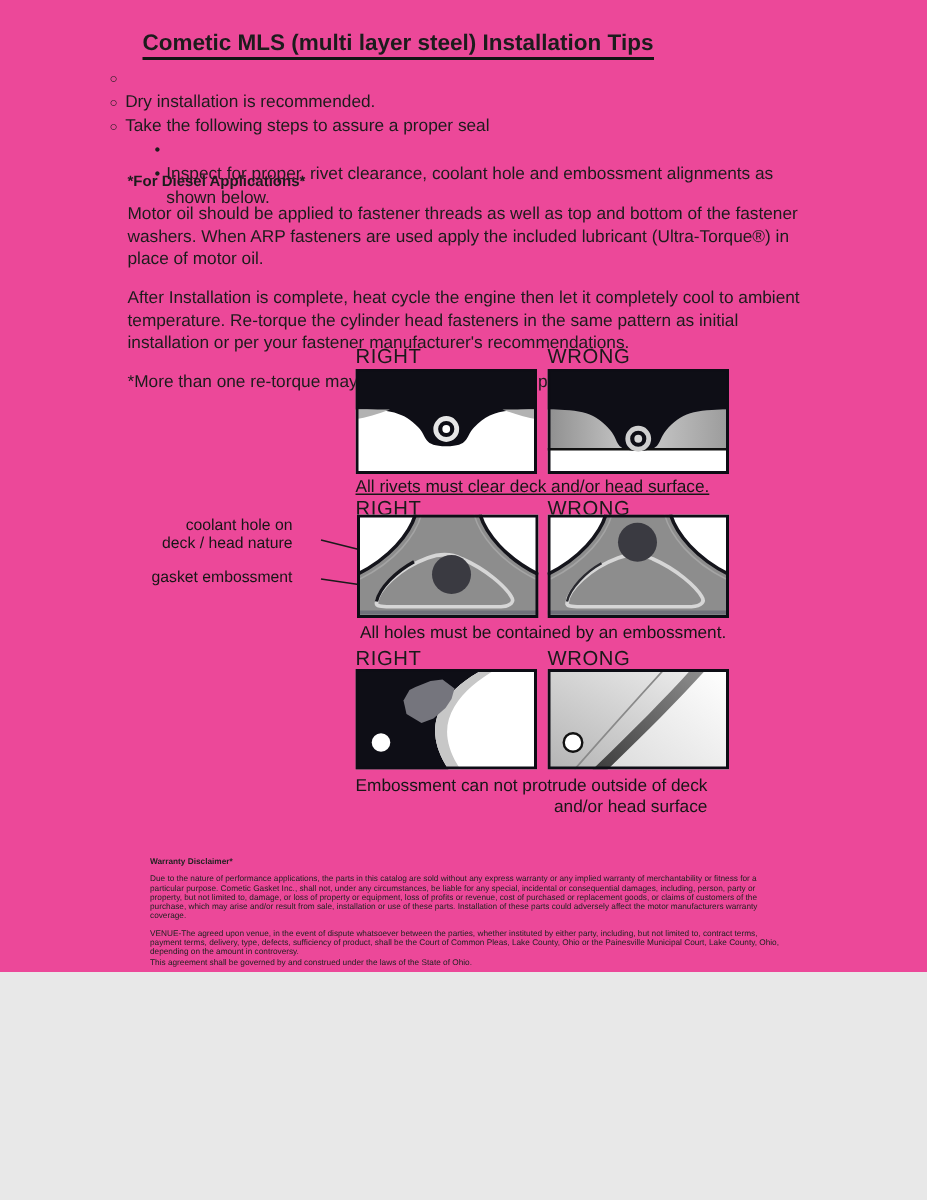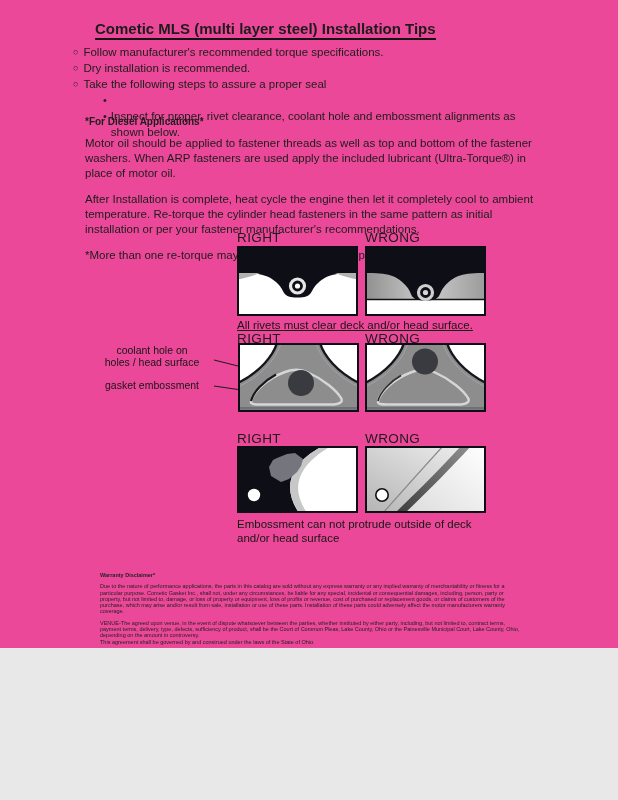--- a/index.html
+++ b/index.html
@@ -18,39 +18,38 @@
   .mark-o{font-size:9px;line-height:16px;margin-right:5px;}
   .mark-f{font-size:11px;line-height:16px;margin-right:4px;}
   .diesel{position:absolute;left:85px;top:114px;width:452px;font-size:11.5px;line-height:15px;}
   .d-head{font-size:10px;font-weight:bold;margin-bottom:7px;}
   .diesel p{margin:0 0 11px 0;}
   .fig-area{position:absolute;left:0;top:0;width:618px;height:560px;}
   .lbl{position:absolute;width:121px;font-size:13.5px;color:#1a1a1a;letter-spacing:.4px;}
   .dbox{position:absolute;width:121px;}
   .dbox svg{display:block;}
   .cap{position:absolute;font-size:11.5px;line-height:14px;color:#161616;}
-  .ann{position:absolute;left:90px;width:124px;text-align:center;font-size:10.5px;line-height:11.5px;color:#161616;}
+  .ann{position:absolute;left:71px;width:124px;text-align:right;font-size:10.5px;line-height:11.5px;color:#161616;}
   .leads{position:absolute;left:0;top:330px;pointer-events:none;}
   .legal{position:absolute;left:100px;top:572px;width:420px;font-size:5.5px;line-height:6.3px;color:#222;}
   .legal .lg-head{font-weight:bold;margin:0 0 5px 0;}
   .legal p{margin:5px 0 0 0;}
   .legal p.tight{margin-top:0;}
   .footer-code{position:absolute;left:388px;top:757px;font-size:13.5px;letter-spacing:.3px;color:#262626;}
 </style>
 </head>
 <body>
 
 <div class="doc">
 
   <div class="title">Cometic MLS (multi layer steel) Installation Tips</div>
 
   <div class="tips">
     <div class="b-item">
       <span class="mark-o">○</span>
-      <span>Follow manufacturer's recommended torque specifications.</span>
     </div>
     <div class="b-item">
       <span class="mark-o">○</span>
       <span>Dry installation is recommended.</span>
     </div>
     <div class="b-item">
       <span class="mark-o">○</span>
       <span>Take the following steps to assure a proper seal</span>
     </div>
     <div class="sub-item">
@@ -105,21 +104,21 @@
       </svg>
     </div>
 
     <div class="cap" style="left:237px;top:318px;text-decoration:underline;">All rivets must clear deck and/or head surface.</div>
 
     <div class="lbl" style="left:237px;top:331px;">RIGHT</div>
     <div class="lbl" style="left:365px;top:331px;">WRONG</div>
 
     <div class="ann" style="top:345px;">
       <div>coolant hole on</div>
-      <div>holes / head surface</div>
+      <div>deck / head nature</div>
     </div>
     <div class="ann" style="top:380px;">gasket embossment</div>
 
     <svg class="leads" width="618" height="110">
       <line x1="214" y1="30" x2="294" y2="50" stroke="#1a1a1a" stroke-width="1"></line>
       <line x1="214" y1="56" x2="262" y2="63" stroke="#1a1a1a" stroke-width="1"></line>
     </svg>
 
     <div class="dbox" style="left:238px;top:343px;">
       <svg width="121" height="69" viewBox="0 0 121 69">
@@ -148,20 +147,21 @@
         <path d="M43,0 C39,14 26,31 2,43" stroke="#a4a4a4" stroke-width="1" fill="none"></path>
         <path d="M78,0 C82,14 95,31 119,43" stroke="#a4a4a4" stroke-width="1" fill="none"></path>
         <path d="M13,59 C14,50 28,36 47,29 C55,26 63,26 70,29.5 C86,36.5 99,48 103,55 C105,58 103,61 96,61.5 L22,61.5 C16,61.5 12.5,61 13,59 Z" fill="none" stroke="#d6d6d6" stroke-width="2.4"></path>
         <path d="M13,58 C15,49 26,38 36,32.5" stroke="#2a2a30" stroke-width="1.6" fill="none"></path>
         <circle cx="60" cy="18.5" r="13" fill="#3a3a41"></circle>
         <rect x="0" y="64" width="121" height="2.6" fill="#70707a"></rect>
         <rect x="1" y="1" width="119" height="67" fill="none" stroke="#0d0d15" stroke-width="2"></rect>
       </svg>
     </div>
 
+    <div class="cap" style="left:240px;top:415px;">All holes must be contained by an embossment.</div>
 
     <div class="lbl" style="left:237px;top:431px;">RIGHT</div>
     <div class="lbl" style="left:365px;top:431px;">WRONG</div>
 
     <div class="dbox" style="left:237px;top:446px;">
       <svg width="121" height="67" viewBox="0 0 121 67">
         <rect x="0" y="0" width="121" height="67" fill="#ffffff"></rect>
         <path d="M0,0 H86 C74,6 64,14 58,24 C50,37 52,52 62,67 H0 Z" fill="#0e0e16"></path>
         <path d="M86,0 C74,6 64,14 58,24 C50,37 52,52 62,67 L70,67 C60,52 58,38 66,25 C72,15 82,7 94,0 Z" fill="#c7c7c7"></path>
         <polygon points="40,12 50,8 58,7 66,13 64,20 60,26 52,33 44,36 34,30 32,21 36,14" fill="#75757d"></polygon>
@@ -188,21 +188,21 @@
         </defs>
         <rect x="0" y="0" width="121" height="67" fill="url(#gbg3)"></rect>
         <path d="M40,67 C64,44 84,24 106,0 L121,0 V67 Z" fill="url(#gcorner3)"></path>
         <path d="M96,0 C76,22 56,42 30,67 L40,67 C64,44 84,24 106,0 Z" fill="url(#gband3)"></path>
         <path d="M78,0 C58,22 40,42 18,67" stroke="#8a8a8a" stroke-width="1.2" fill="none"></path>
         <circle cx="17" cy="49" r="6.2" fill="#ffffff" stroke="#111" stroke-width="1.6"></circle>
         <rect x="1" y="1" width="119" height="65" fill="none" stroke="#0d0d15" stroke-width="2"></rect>
       </svg>
     </div>
 
-    <div class="cap" style="left:237px;top:517px;">
+    <div class="cap" style="left:237px;top:517px;text-align:right;">
       <div>Embossment can not protrude outside of deck</div>
       <div>and/or head surface</div>
     </div>
 
   </div>
 
   <div class="legal">
     <p class="lg-head">Warranty Disclaimer*</p>
     <p>Due to the nature of performance applications, the parts in this catalog are sold without any express warranty or any implied warranty of merchantability or fitness for a particular purpose.  Cometic Gasket Inc., shall not, under any circumstances, be liable for any special, incidental or consequential damages, including, person, party or property, but not limited to, damage, or loss of property or equipment, loss of profits or revenue, cost of purchased or replacement goods, or claims of customers of the purchase, which may arise and/or result from sale, installation or use of these parts.  Installation of these parts could adversely affect the motor manufacturers warranty coverage.</p>
     <p>VENUE-The agreed upon venue, in the event of dispute whatsoever between the parties, whether instituted by either party, including, but not limited to, contract terms, payment terms, delivery, type, defects, sufficiency of product, shall be the Court of Common Pleas, Lake County, Ohio or the Painesville Municipal Court, Lake County, Ohio, depending on the amount in controversy.</p>

